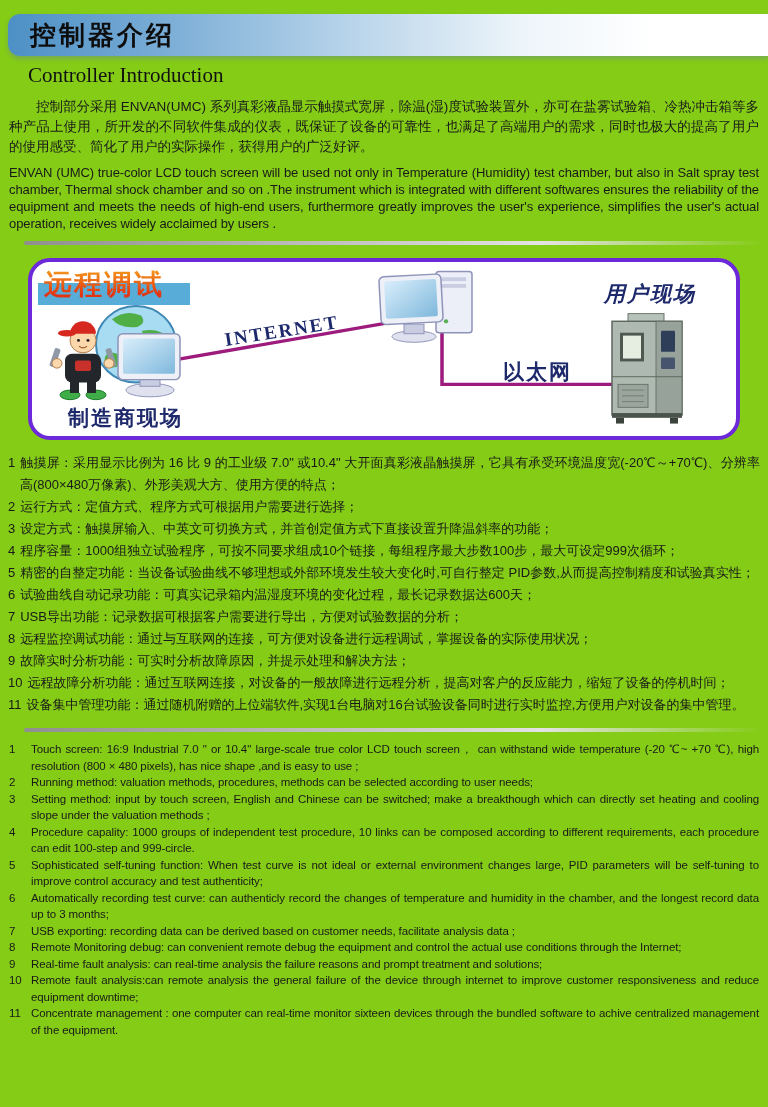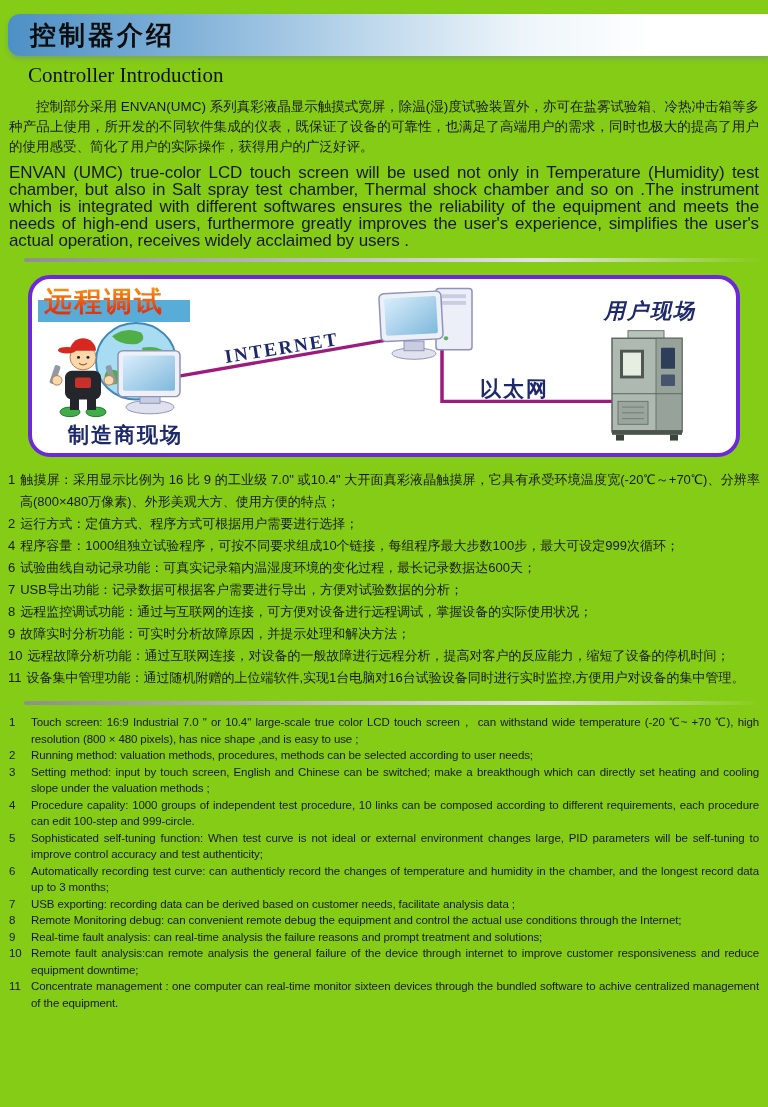--- a/index.html
+++ b/index.html
@@ -9,38 +9,38 @@
 
   
   .banner { margin:14px 0 0 8px; height:42px; border-radius:12px 0 0 12px;
     background:linear-gradient(90deg,#4d90c5 0%,#74a9d4 18%,#b8d4ea 45%,#eef5fa 68%,#ffffff 85%);
     box-shadow:0 3px 4px rgba(110,130,150,0.45); display:flex; align-items:center; }
   .banner-title { font-size:26px; font-weight:bold; color:#0d0d0d; padding-left:22px; letter-spacing:3px; }
   .subtitle { font-family:"Liberation Serif", serif; font-size:21px; color:#111; margin:7px 0 0 28px; }
 
   
   .para-cn { margin:9px 9px 0 9px; font-size:13.5px; line-height:20px; text-align:justify; text-indent:2em; }
-  .para-en { margin:7px 9px 0 9px; font-size:17px; line-height:17px; letter-spacing:-0.1px; text-align:justify; }
+  .para-en { margin:7px 9px 0 9px; font-size:13px; line-height:17px; letter-spacing:-0.1px; text-align:justify; }
 
   .divider { height:4px; margin:9px 4px 0 24px; border-radius:2px;
     background:linear-gradient(90deg,#8f8f8f,#b9b9b9 35%,#e3e3e3 70%,rgba(255,255,255,0)); }
   .divider2 { margin-top:12px; }
 
   
   .diagram { position:relative; margin:13px 28px 0 28px; height:182px;
     border:4px solid #6d28d9; border-radius:22px; background:#ffffff; }
   .diagram svg { position:absolute; left:0; top:0; width:100%; height:100%; }
   .band { position:absolute; left:6px; top:21px; width:152px; height:22px; background:#58acd8; }
   .remote-debug { position:absolute; left:12px; top:4px; font-size:28px; font-weight:bold; letter-spacing:2px;
     color:#e23312; background:linear-gradient(#f7a81b,#e23312 75%);
     -webkit-background-clip:text; background-clip:text; -webkit-text-fill-color:transparent; }
   .site-label { position:absolute; font-size:21px; font-weight:bold; color:#1d296b; letter-spacing:2px; white-space:nowrap; }
   .lbl-manufacturer { left:36px; top:142px; }
   .lbl-user { left:572px; top:18px;font-style:italic; }
-  .lbl-ethernet { left:448px; top:96px; }
+  .lbl-ethernet { left:471px; top:96px; }
   .lbl-internet { position:absolute; left:192px; top:58px; transform:rotate(-9deg);
     font-family:"Liberation Serif", serif; font-size:19px; font-weight:bold; color:#1d296b; letter-spacing:2px; white-space:nowrap; }
 
   
   .list-cn { margin:12px 8px 0 8px; font-size:13px; line-height:22px; }
   .cn-item { text-align:justify; padding-left:12px; text-indent:-12px; }
   .cn-item .num { padding-right:5px; }
   .list-en { margin:9px 9px 0 9px; font-size:11.5px; line-height:16.5px; letter-spacing:-0.1px; }
   .en-item { display:flex; }
   .en-item .num { width:22px; flex:none; }
@@ -144,23 +144,25 @@
     <div class="site-label lbl-ethernet">以太网</div>
     <div class="site-label lbl-user">用户现场</div>
   </div>
 
   <div class="list-cn">
 
       <div class="cn-item"><span class="num">1</span><span class="txt">触摸屏：采用显示比例为 16 比 9 的工业级 7.0" 或10.4" 大开面真彩液晶触摸屏，它具有承受环境温度宽(-20℃～+70℃)、分辨率高(800×480万像素)、外形美观大方、使用方便的特点；</span></div>
 
       <div class="cn-item"><span class="num">2</span><span class="txt">运行方式：定值方式、程序方式可根据用户需要进行选择；</span></div>
 
+      <div class="cn-item"><span class="num">3</span><span class="txt">设定方式：触摸屏输入、中英文可切换方式，并首创定值方式下直接设置升降温斜率的功能；</span></div>
 
       <div class="cn-item"><span class="num">4</span><span class="txt">程序容量：1000组独立试验程序，可按不同要求组成10个链接，每组程序最大步数100步，最大可设定999次循环；</span></div>
 
+      <div class="cn-item"><span class="num">5</span><span class="txt">精密的自整定功能：当设备试验曲线不够理想或外部环境发生较大变化时,可自行整定 PID参数,从而提高控制精度和试验真实性；</span></div>
 
       <div class="cn-item"><span class="num">6</span><span class="txt">试验曲线自动记录功能：可真实记录箱内温湿度环境的变化过程，最长记录数据达600天；</span></div>
 
       <div class="cn-item"><span class="num">7</span><span class="txt">USB导出功能：记录数据可根据客户需要进行导出，方便对试验数据的分析；</span></div>
 
       <div class="cn-item"><span class="num">8</span><span class="txt">远程监控调试功能：通过与互联网的连接，可方便对设备进行远程调试，掌握设备的实际使用状况；</span></div>
 
       <div class="cn-item"><span class="num">9</span><span class="txt">故障实时分析功能：可实时分析故障原因，并提示处理和解决方法；</span></div>
 
       <div class="cn-item"><span class="num">10</span><span class="txt">远程故障分析功能：通过互联网连接，对设备的一般故障进行远程分析，提高对客户的反应能力，缩短了设备的停机时间；</span></div>

